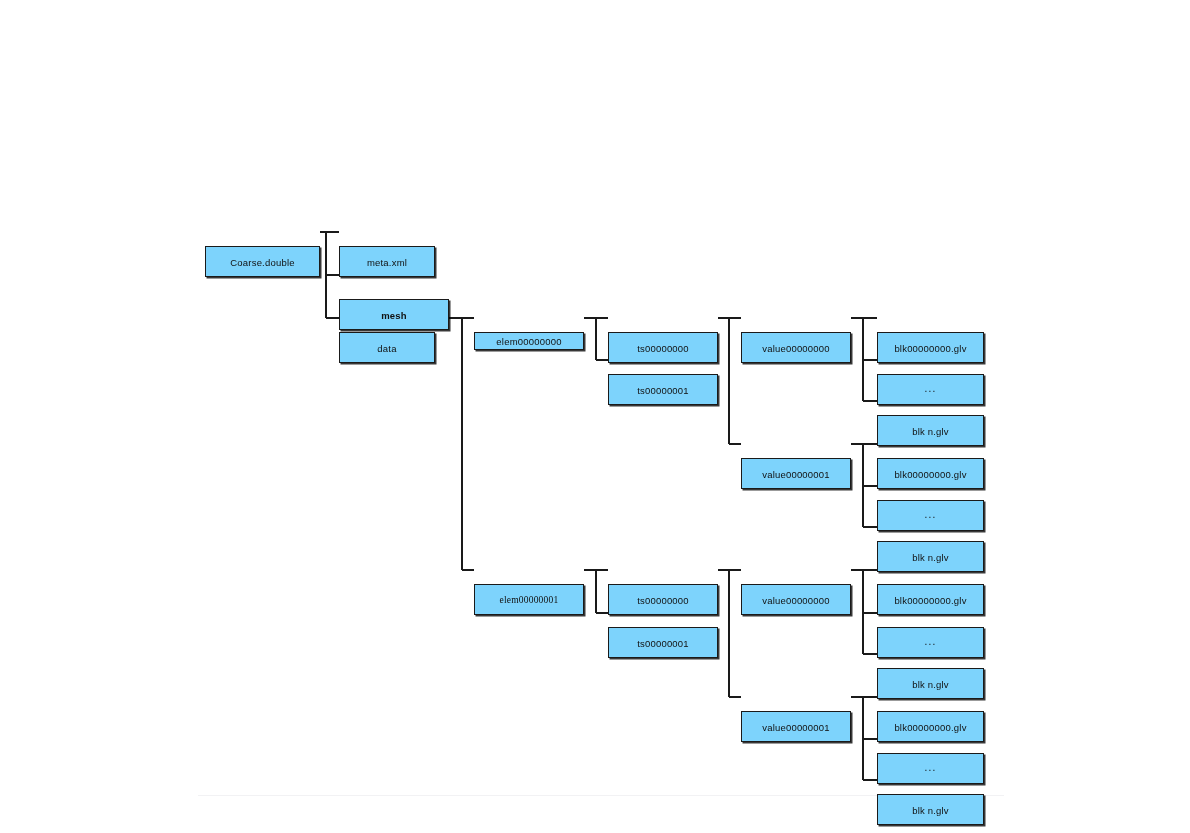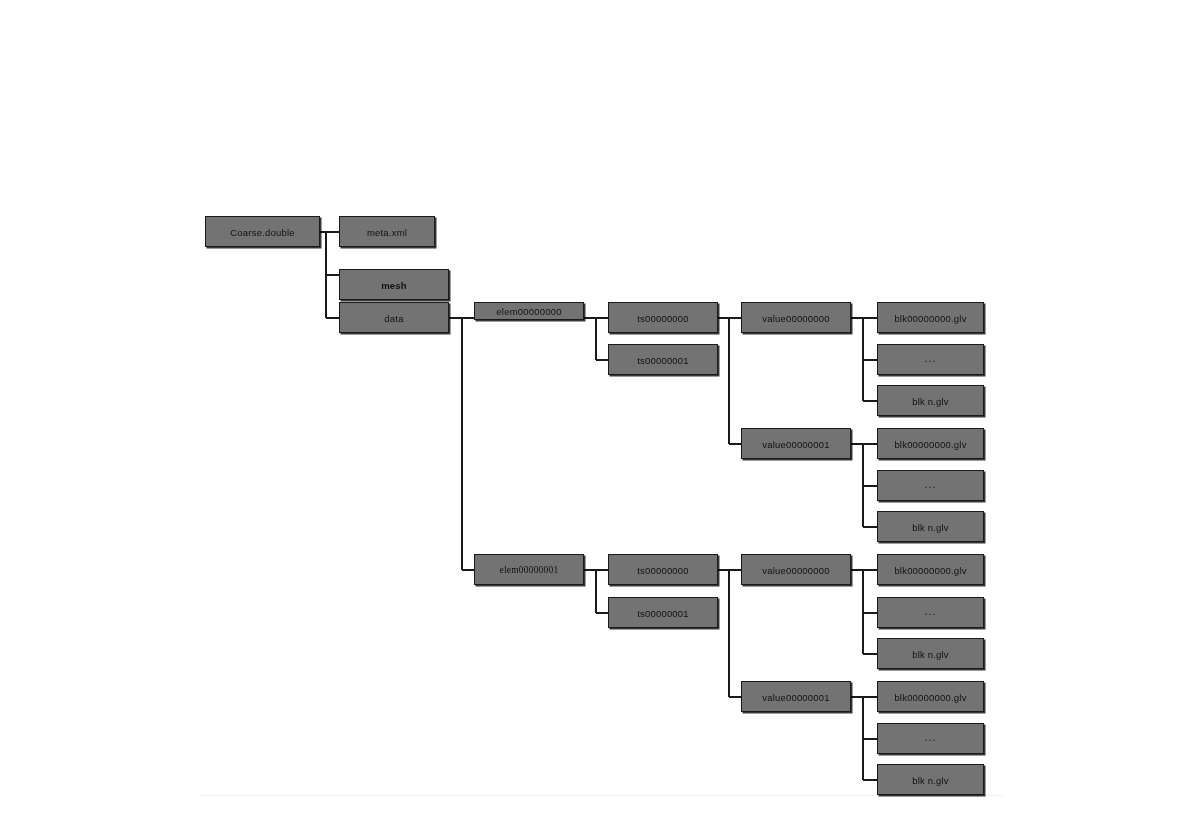--- a/index.html
+++ b/index.html
@@ -22,31 +22,32 @@
     position: absolute;
     left: 0;
     top: 0;
     width: 1190px;
     height: 833px;
     pointer-events: none;
   }
   .node {
     position: absolute;
     box-sizing: border-box;
-    background: #737373;
+    background: #7dd3fc;
     border: 1px solid #1a1a1a;
     display: flex;
     align-items: center;
     justify-content: center;
     color: #111111;
     font-size: 9.5px;
     letter-spacing: 0.2px;
     white-space: nowrap;
     z-index: 3;
     box-shadow: 1.5px 1.5px 0 0 rgba(0,0,0,0.78);
+    margin-top: 30px;
   }
   .node .node-label {
     display: block;
     line-height: 1;
     transform: translateY(0.5px);
   }
   .node.ellipsis .node-label {
     letter-spacing: 1.2px;
     font-size: 10px;
     transform: translateY(-1px);
@@ -112,21 +113,21 @@
   <div id="nodes">
       <div class="node" style="left: 205px; top: 216px; width: 115px; height: 31px;">
         <span class="node-label">Coarse.double</span>
       </div>
       <div class="node" style="left: 339px; top: 216px; width: 96px; height: 31px;">
         <span class="node-label">meta.xml</span>
       </div>
       <div class="node" style="left: 339px; top: 269px; width: 110px; height: 31px; font-weight: bold;">
         <span class="node-label">mesh</span>
       </div>
-      <div class="node" style="left: 339px; top: 302px; width: 110px; height: 31px;">
+      <div class="node" style="left: 339px; top: 302px; width: 96px; height: 31px;">
         <span class="node-label">data</span>
       </div>
       <div class="node" style="left: 474px; top: 302px; width: 110px; height: 18px;">
         <span class="node-label">elem00000000</span>
       </div>
       <div class="node" style="left: 608px; top: 302px; width: 110px; height: 31px;">
         <span class="node-label">ts00000000</span>
       </div>
       <div class="node" style="left: 608px; top: 344px; width: 110px; height: 31px;">
         <span class="node-label">ts00000001</span>

